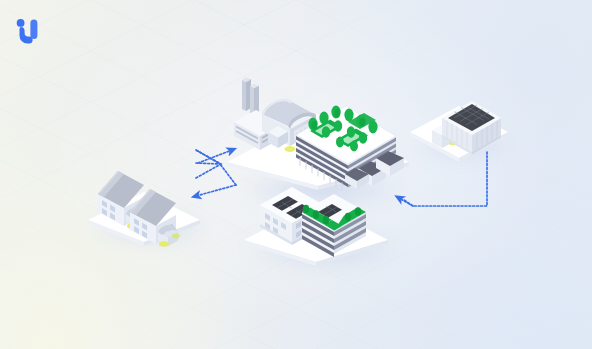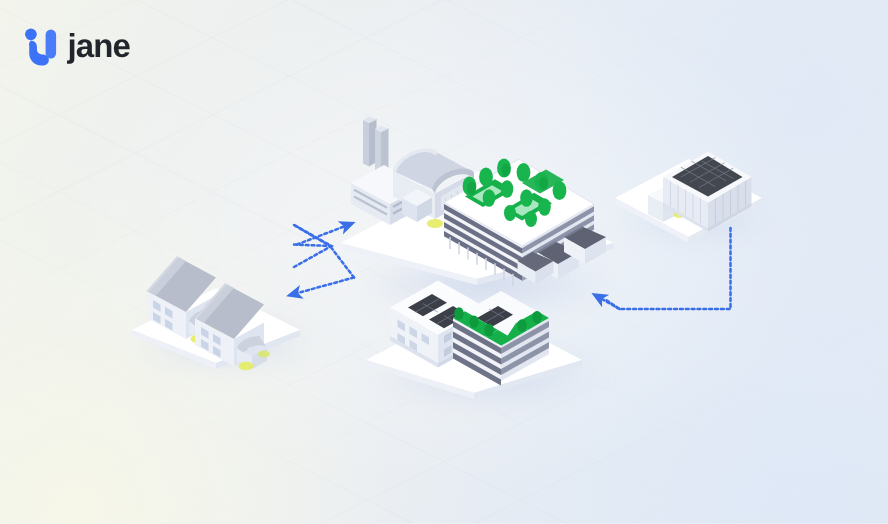--- a/index.html
+++ b/index.html
@@ -58,21 +58,20 @@
 
   <div class="logo">
     <div class="logo-mark">
       <svg width="22" height="24" viewBox="0 0 22 24">
         <circle cx="4.6" cy="3.9" r="3.9" fill="#3c72f5"></circle>
         <path d="M11.2 0.8 h0 a0 0 0 0 1 0 0 z" fill="none"></path>
         <path d="M4.6 9.2 h0.1 a3.9 3.9 0 0 1 3.9 3.9 v2.1 a3.4 3.4 0 0 0 3.4 3.4 h1.0 a3.6 3.6 0 0 1 0 7.2 h-1.6 a7.9 7.9 0 0 1 -7.9 -7.9 v-4.8 a3.9 3.9 0 0 1 1.1 -3.9 z" fill="#3c72f5" transform="translate(0,-1.2)"></path>
         <rect x="14.4" y="0.6" width="7.0" height="19.4" rx="3.5" fill="#4a7df7"></rect>
       </svg>
     </div>
-    <div class="logo-word">jane</div>
   </div>
 
   <div class="scene">
 
     <div class="plat-shadow" style="left:238px;top:168px;width:170px;height:42px;"></div>
     <div class="plat-shadow" style="left:415px;top:130px;width:95px;height:28px;"></div>
     <div class="plat-shadow" style="left:250px;top:228px;width:150px;height:40px;"></div>
     <div class="plat-shadow" style="left:90px;top:212px;width:120px;height:32px;"></div>
 
     <div class="arrow-layer">

